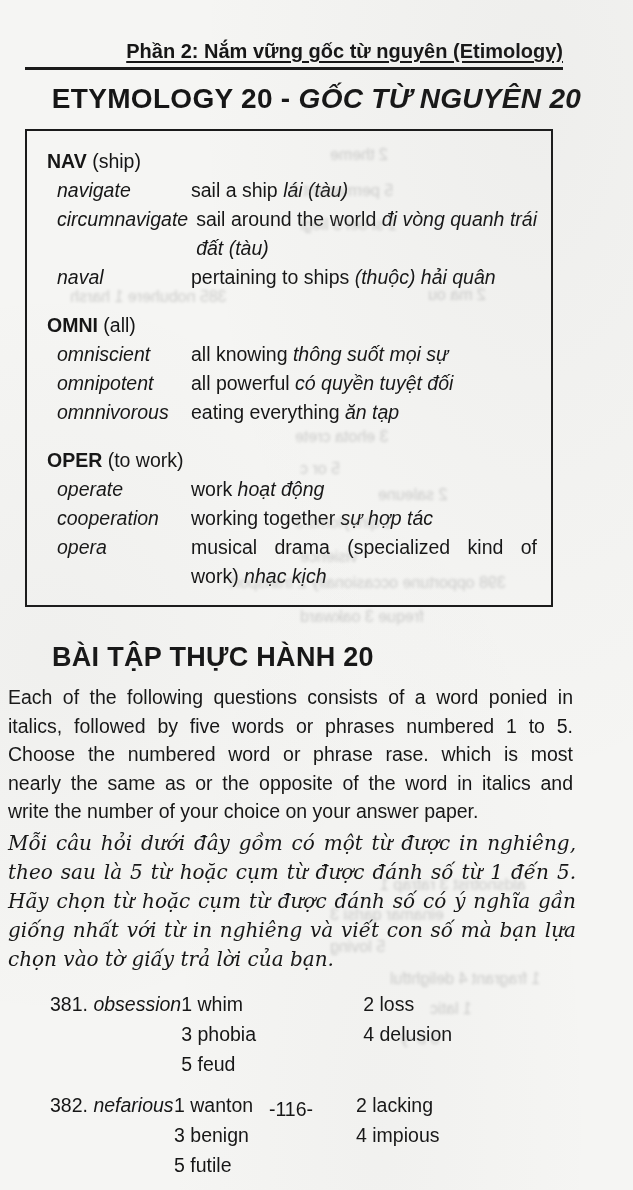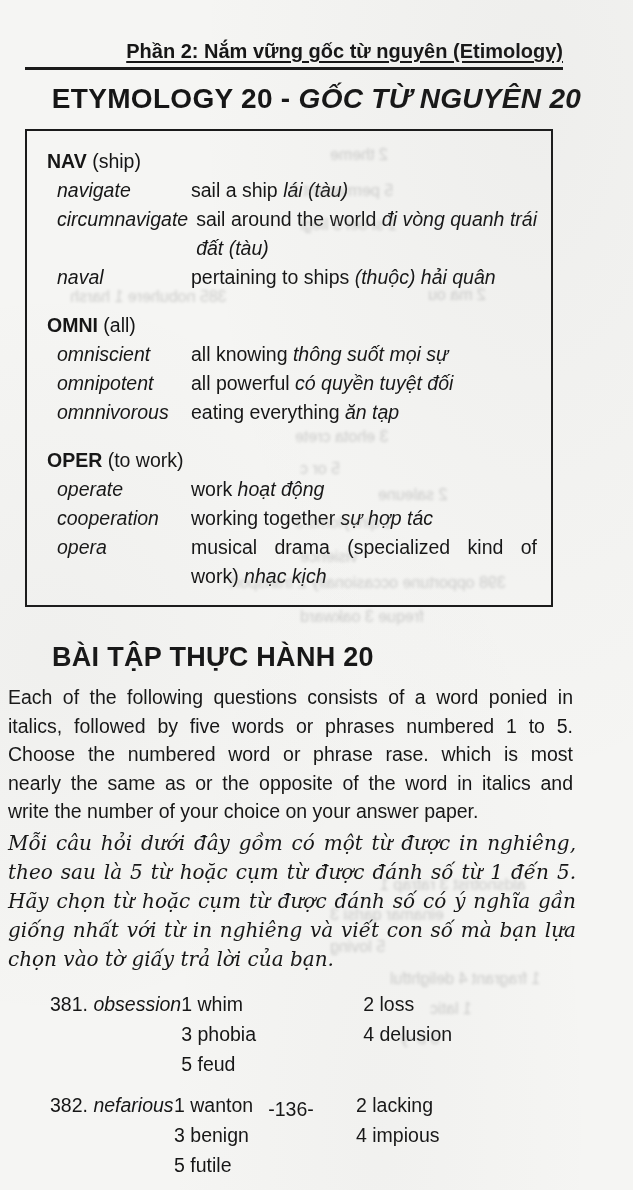--- a/index.html
+++ b/index.html
@@ -140,21 +140,21 @@
         <div><span>1</span> <span>wanton</span></div>
         <div><span>2</span> <span>lacking</span></div>
         <div><span>3</span> <span>benign</span></div>
         <div><span>4</span> <span>impious</span></div>
         <div><span>5</span> <span>futile</span></div>
       </div>
     </div>
 
   </div>
 
-  <div class="page-number">-136-</div>
+  <div class="page-number">-116-</div>
 
 <span class="artifact" style="left: 330px; top: 146px;">2 theme</span>
     <span class="artifact" style="left: 290px; top: 182px;">5 permanent 1</span>
     <span class="artifact" style="left: 300px; top: 216px;">1 si oei  3 liegi</span>
     <span class="artifact" style="left: 70px; top: 288px;">385 nobuhere 1 harsh</span>
     <span class="artifact" style="left: 428px; top: 286px;">2 ma ou</span>
     <span class="artifact" style="left: 295px; top: 428px;">3 ehota  crete</span>
     <span class="artifact" style="left: 300px; top: 460px;">5 or c</span>
     <span class="artifact" style="left: 378px; top: 486px;">2 saleune</span>
     <span class="artifact" style="left: 295px; top: 514px;">1 qinvyloms 3</span>

